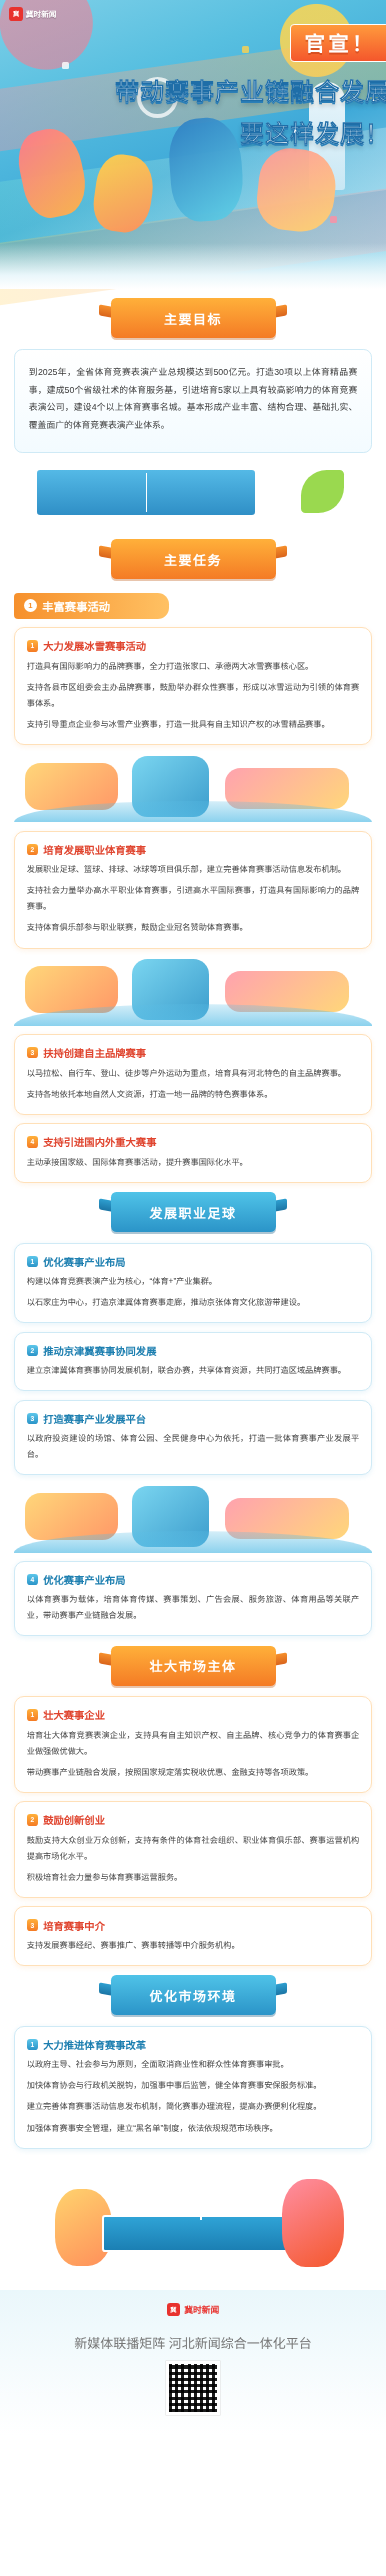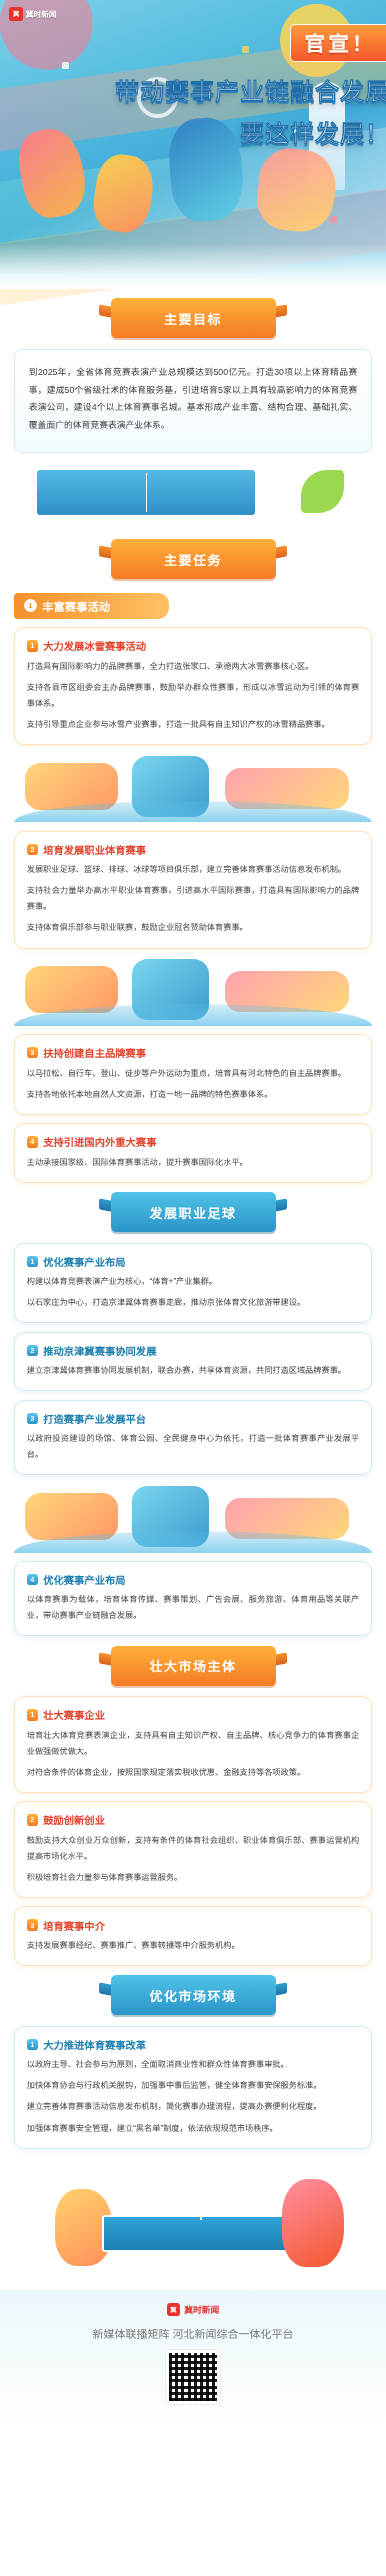--- a/index.html
+++ b/index.html
@@ -178,21 +178,21 @@
     margin-top: 13.4px; padding: 13.4px 0 20.6px;
     background: linear-gradient(180deg,#eaf7fb,#ffffff);
     text-align: center;
   }
   .foot-logo { display: inline-flex; align-items: center; gap: 4.1px; }
   .foot-logo .logo-mark {
     width: 13.4px; height: 13.4px; border-radius: 3.1px; background: #e8322e; color: #fff;
     font-size: 6.2px; font-weight: 700; display: flex; align-items: center; justify-content: center;
   }
   .foot-logo .logo-text { font-size: 8.8px; font-weight: 700; color: #e8322e; }
-  .foot-sub { margin-top: 9px; font-size: 11px; color: #777; }
+  .foot-sub { margin-top: 17px; font-size: 13px; color: #777; }
   .qr {
     margin: 8.2px auto 0; width: 54px; height: 54px; background: #ffffff;
     border: 3.1px solid #ffffff;
     background-image:
       repeating-linear-gradient(90deg,#1b1b1b 0 3.1px, #fff 3.1px 6.2px),
       repeating-linear-gradient(0deg,#1b1b1b 0 3.1px, #fff 3.1px 6.2px);
     background-blend-mode: multiply;
     box-shadow: 0 0 0 0.5px #ddd;
   }
 </style>
@@ -328,21 +328,21 @@
         </div>
         <p>以体育赛事为载体，培育体育传媒、赛事策划、广告会展、服务旅游、体育用品等关联产业，带动赛事产业链融合发展。</p>
       </div>
       <div class="banner">壮大市场主体</div>
       <div class="item">
         <div class="item-title">
           <span class="dot">1</span>
           <span>壮大赛事企业</span>
         </div>
         <p>培育壮大体育竞赛表演企业，支持具有自主知识产权、自主品牌、核心竞争力的体育赛事企业做强做优做大。</p>
-        <p>对符合条件的体育企业，按照国家规定落实税收优惠、金融支持等各项政策。</p>
+        <p>带动赛事产业链融合发展，按照国家规定落实税收优惠、金融支持等各项政策。</p>
       </div>
       <div class="item">
         <div class="item-title">
           <span class="dot">2</span>
           <span>鼓励创新创业</span>
         </div>
         <p>鼓励支持大众创业万众创新，支持有条件的体育社会组织、职业体育俱乐部、赛事运营机构提高市场化水平。</p>
         <p>积极培育社会力量参与体育赛事运营服务。</p>
       </div>
       <div class="item">

